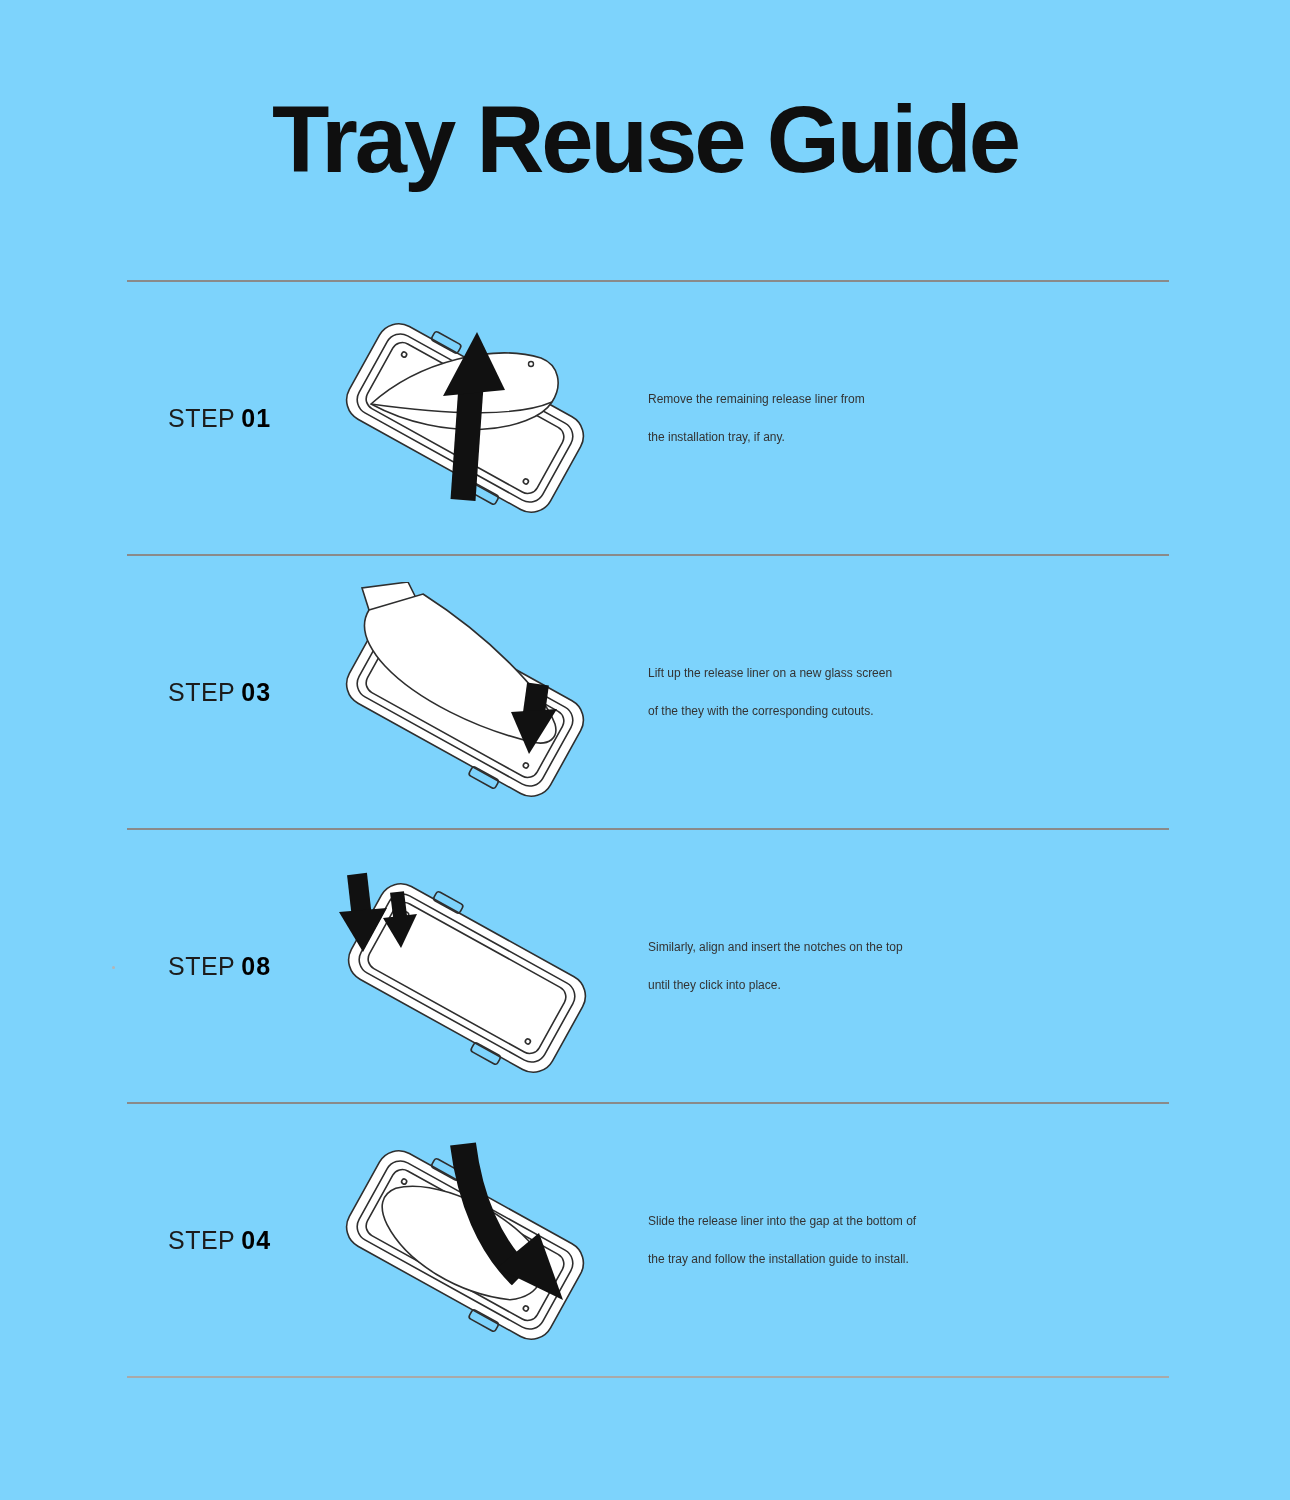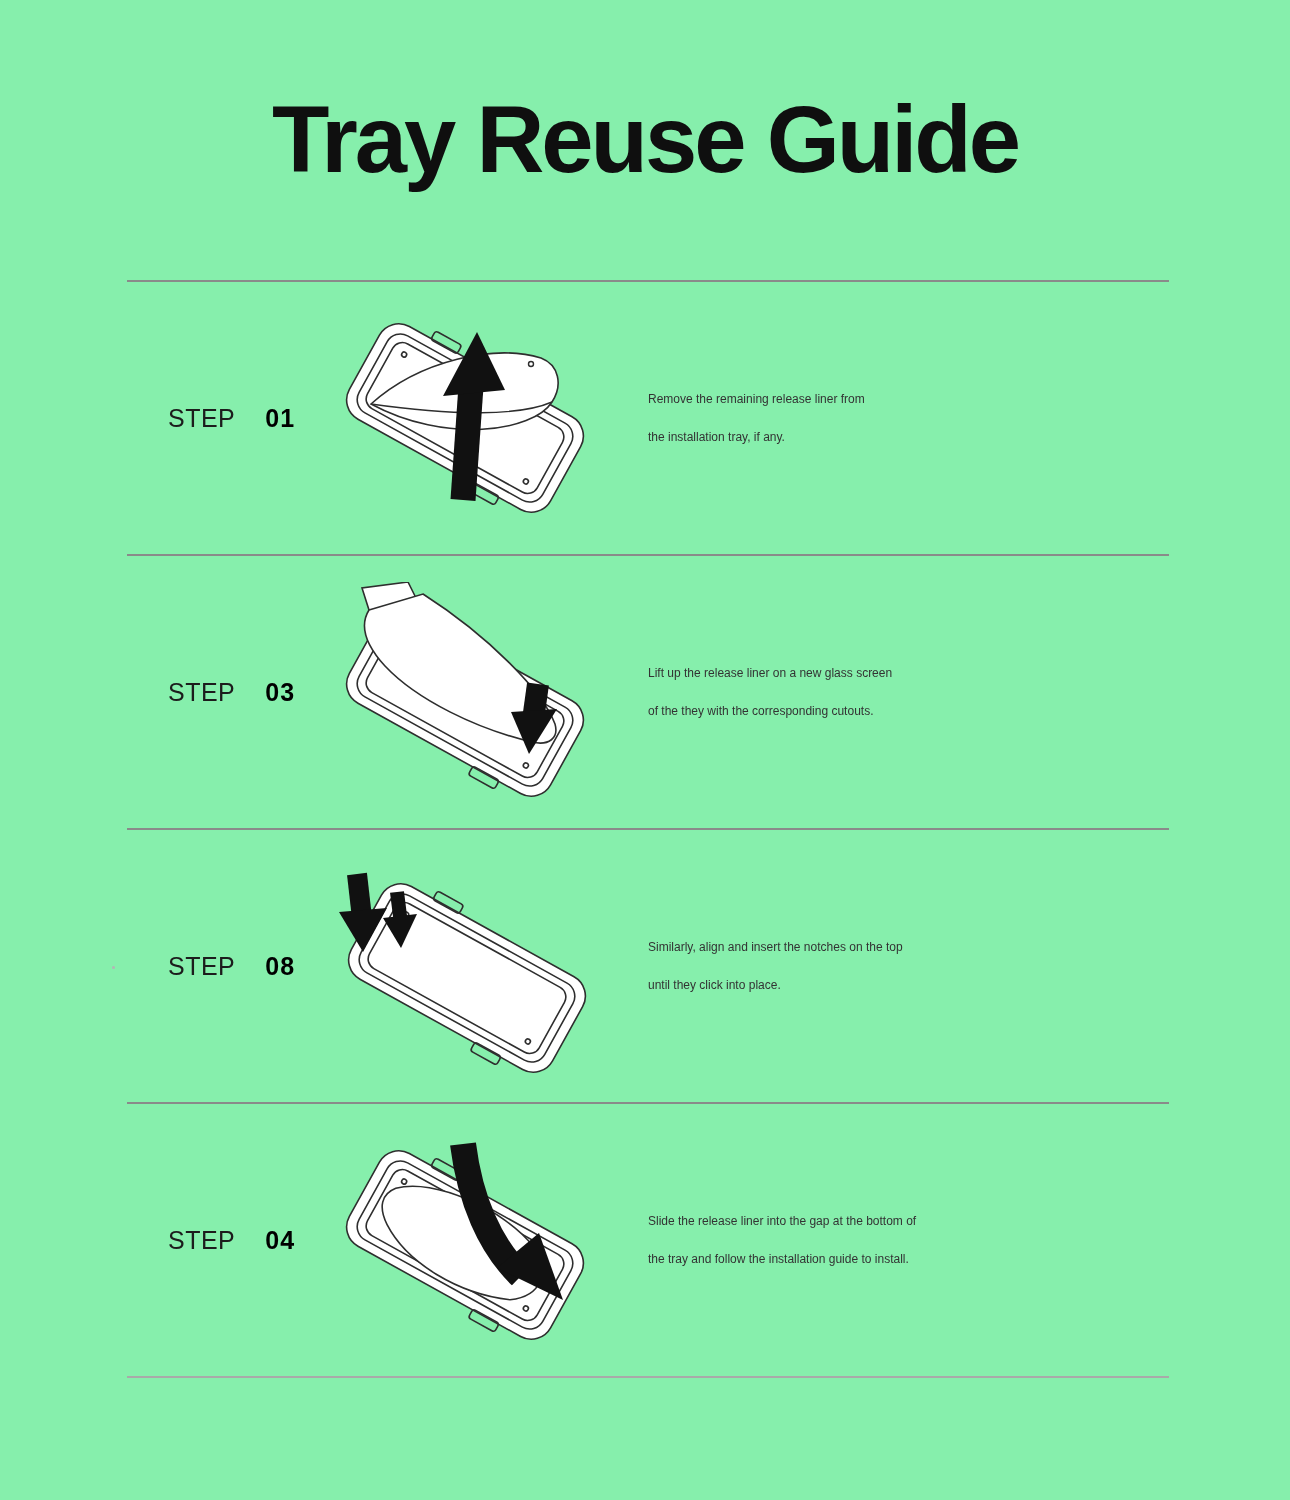--- a/index.html
+++ b/index.html
@@ -1,19 +1,19 @@
 <!DOCTYPE html>
 <html><head>
 <meta charset="utf-8">
 <style>
   html,body { margin:0; padding:0; background:#ffffff; }
   .page {
     position:relative;
     width:1290px; height:1500px;
-    background:#86efac;
+    background:#7dd3fc;
     font-family:"Liberation Sans","DejaVu Sans",sans-serif;
     overflow:hidden;
     margin:0 auto;
   }
   .header {
     height:280px;
     display:flex; align-items:center; justify-content:center;
   }
   .title {
     margin:0;
@@ -32,21 +32,21 @@
   .step-row { position:relative; height:272px; }
   .step-label {
     position:absolute; left:168px; top:50%;
     transform:translateY(-50%);
     font-size:25px; color:#1c1c1c;
     white-space:nowrap;
     letter-spacing:0.5px;
   }
   .step-num {
     font-weight:bold;
-    margin-left:30px;
+    margin-left:6px;
     letter-spacing:1px;
     color:#000000;
   }
   .illus {
     position:absolute; left:305px; top:50%;
     transform:translateY(-50%);
     width:320px; height:220px;
   }
   .illus svg { display:block; }
   .desc {

